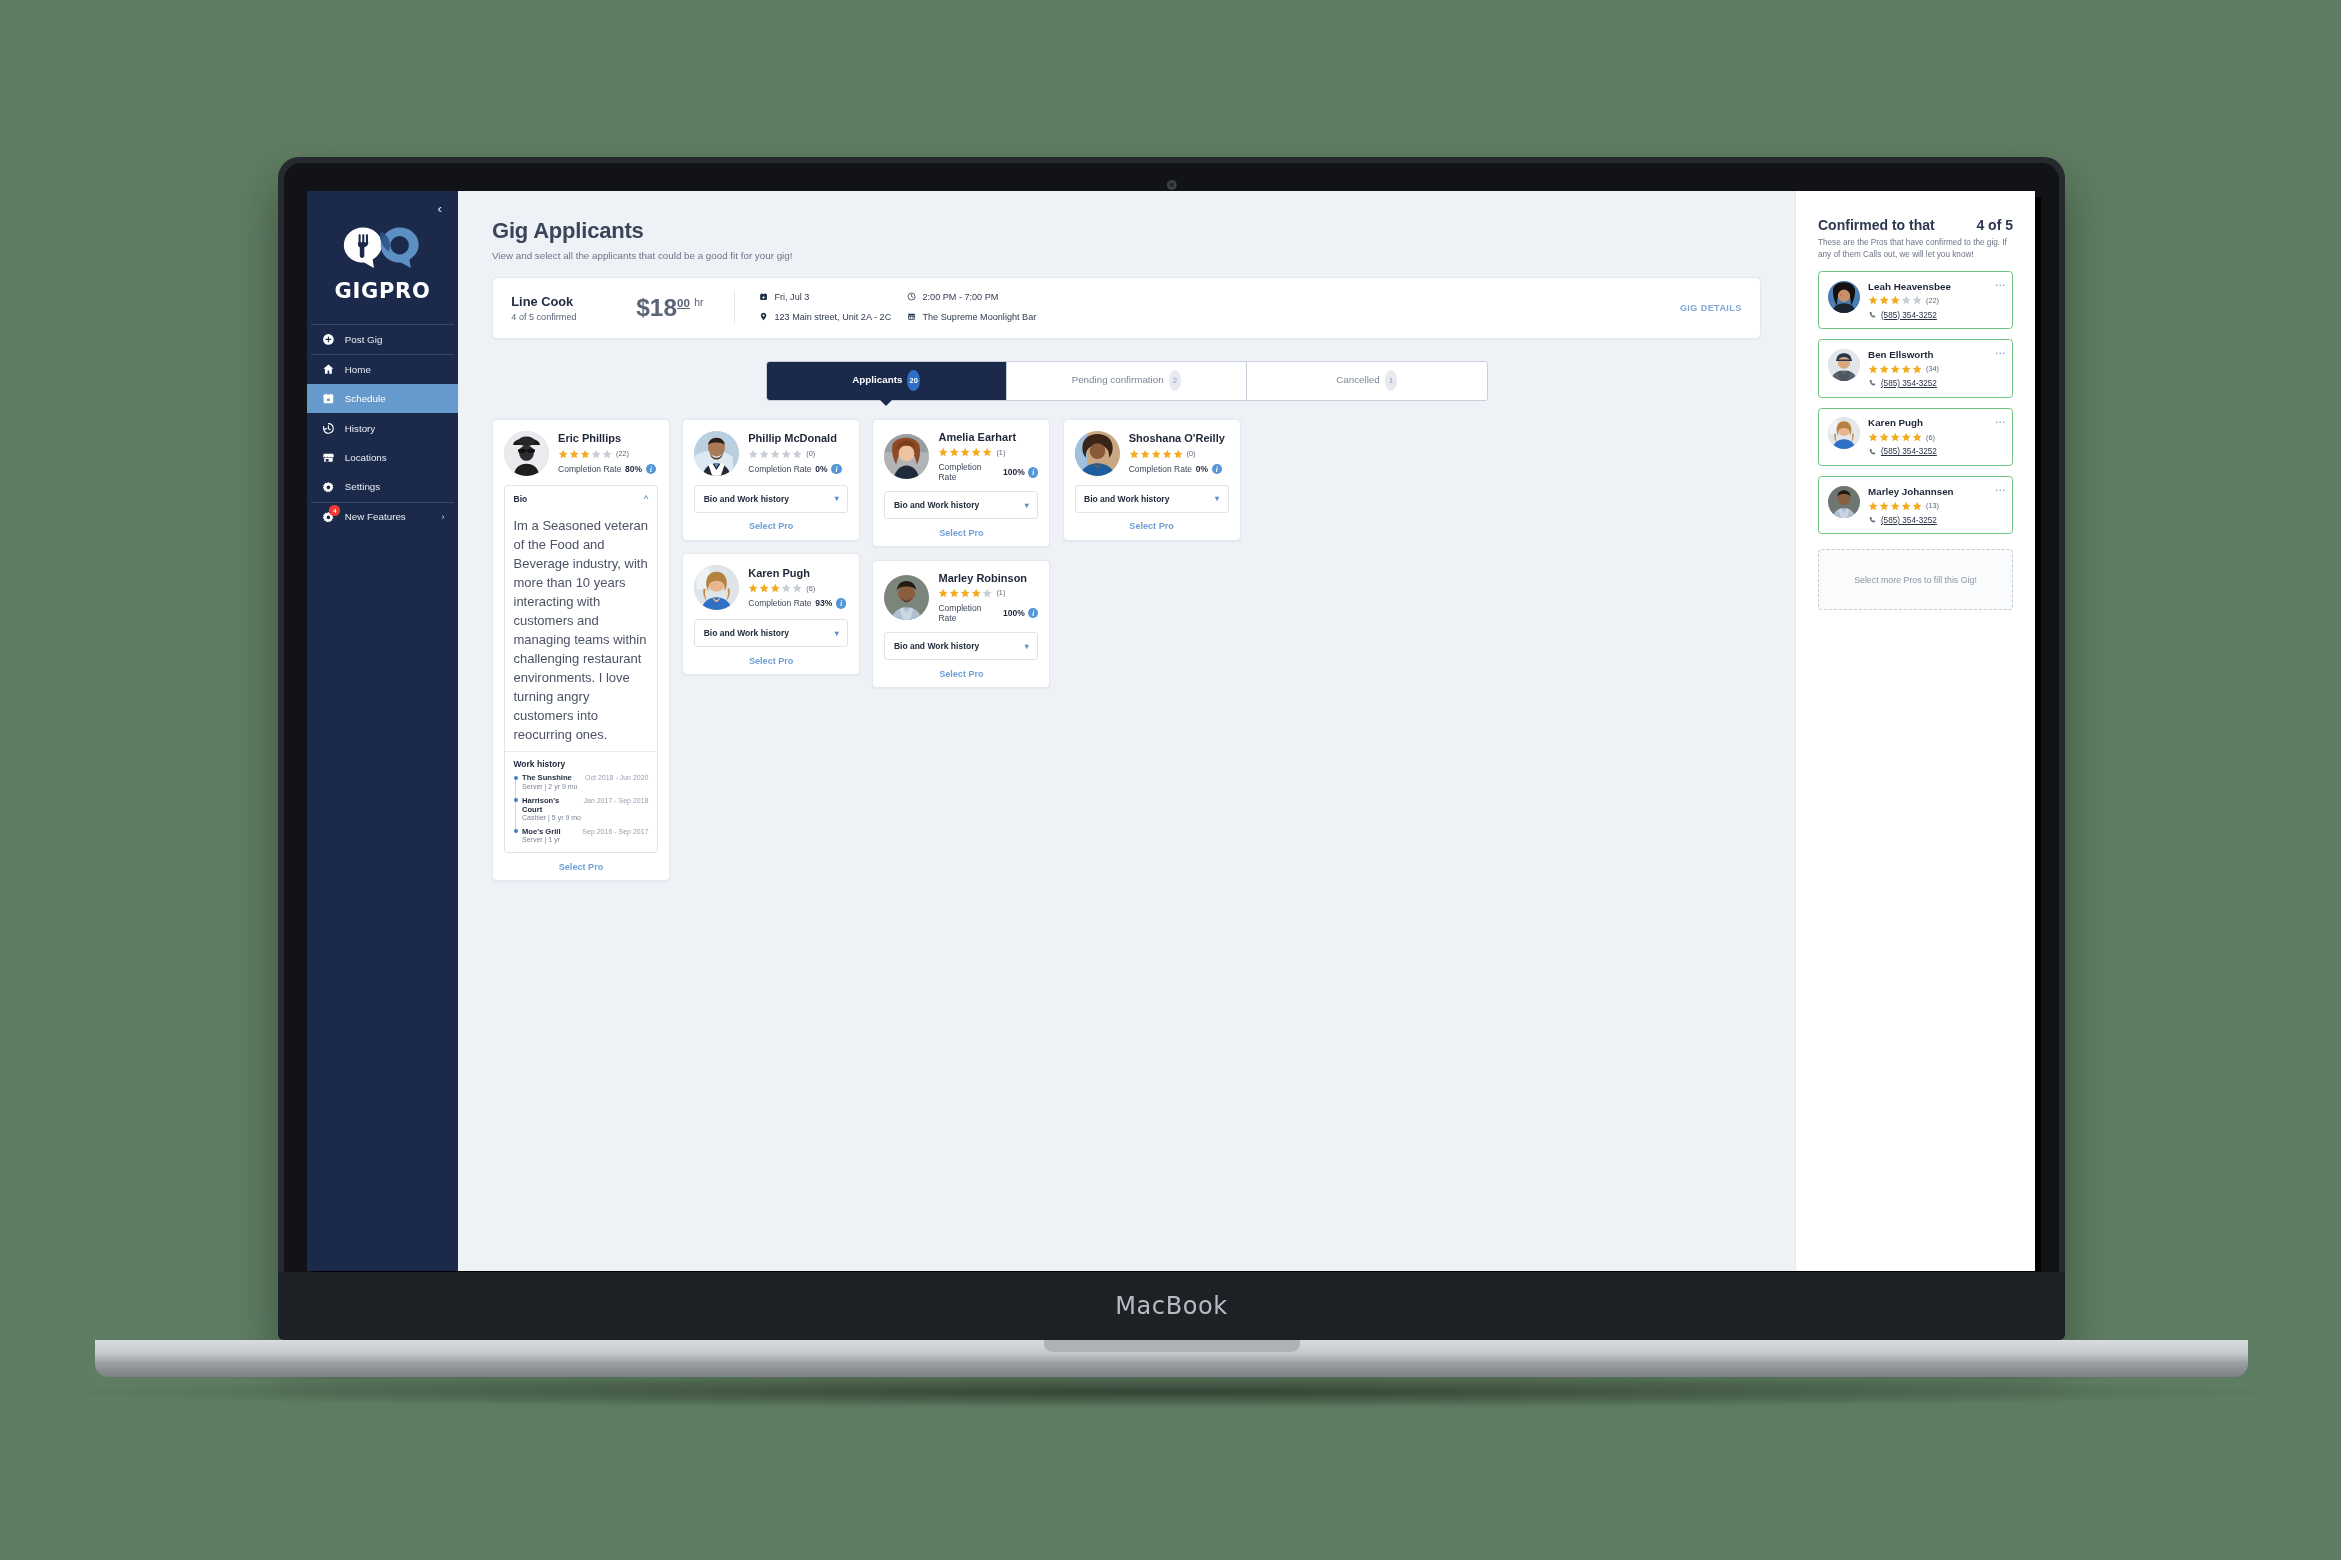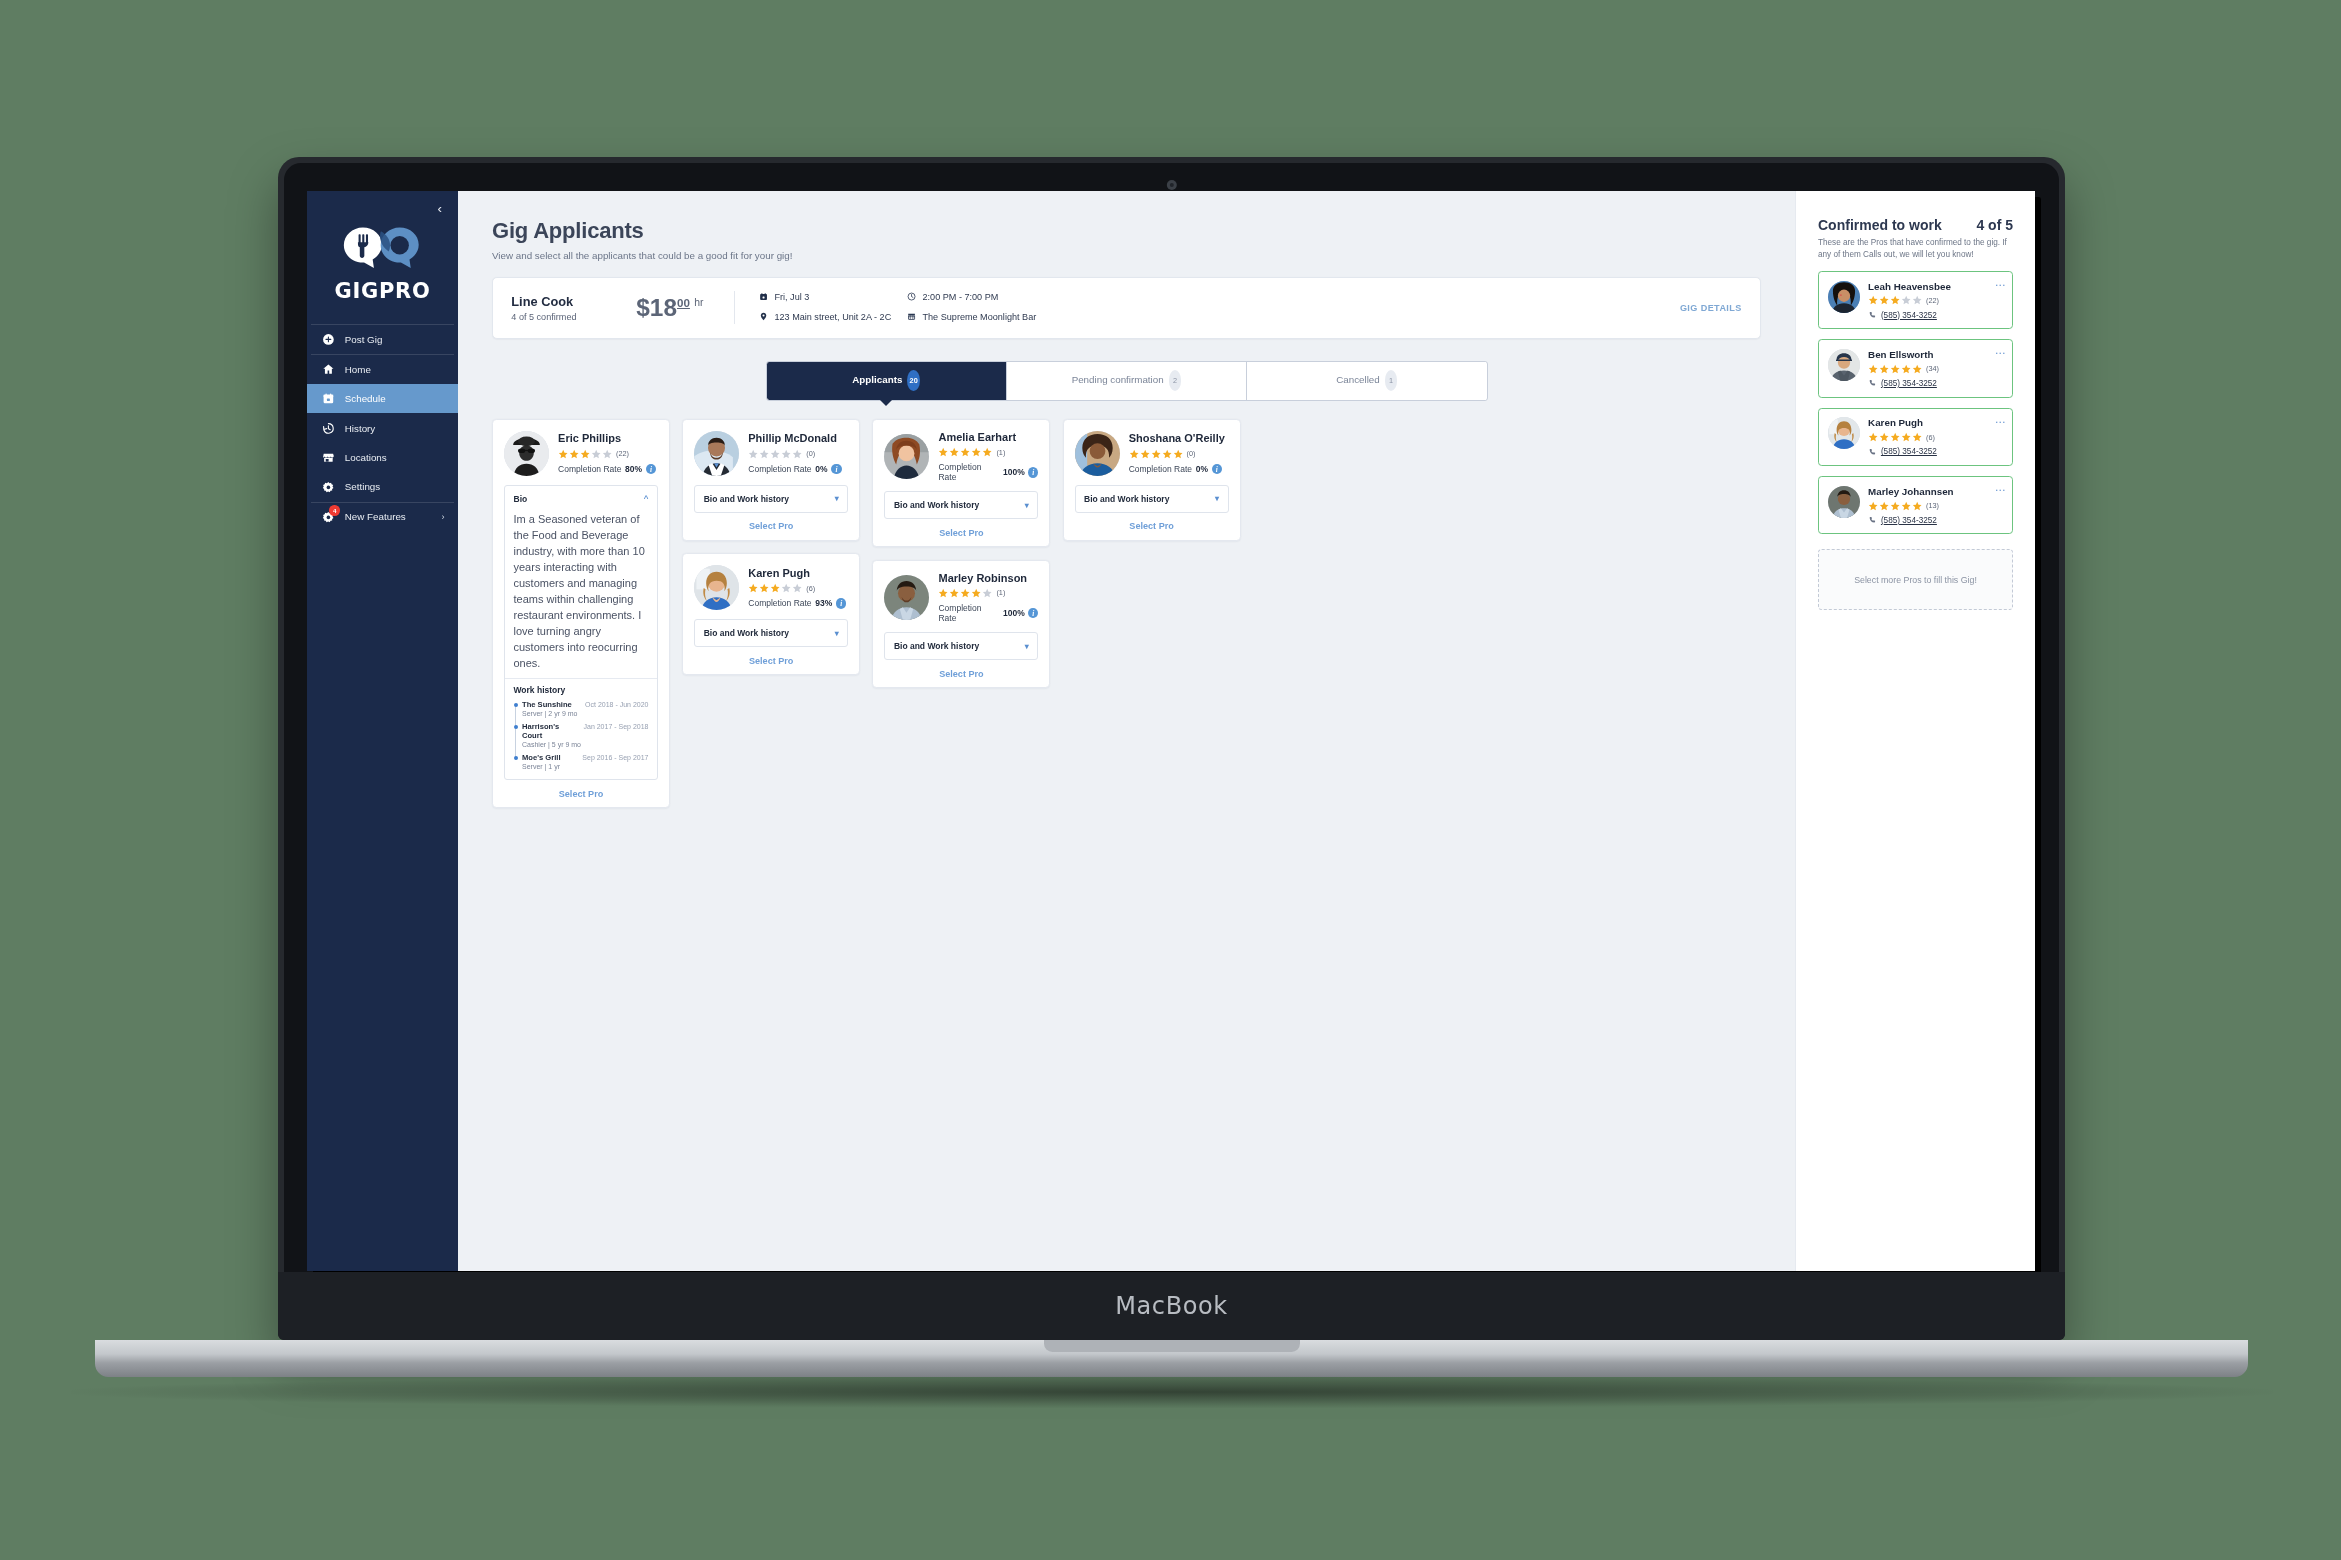--- a/index.html
+++ b/index.html
@@ -443,24 +443,24 @@
   .acc-open-inner { padding: 8px 8.5px 6.1px 8.5px; }
   .acc-title {
     font-size: 8.5px;
     font-weight: 700;
     color: #232c3d;
     display: flex;
     justify-content: space-between;
     align-items: center;
   }
   .bio-text {
-    font-size: 11px;
+    font-size: 13px;
     color: #4a5264;
     line-height: 1.46;
-    margin-top: 7px;
+    margin-top: 13px;
   }
   .acc-sep { height: 0.6px; background: #e6eaf1; margin: 0; }
   .wh-wrap { padding: 7.3px 8.5px 3.7px 8.5px; }
   .wh-list {
     margin-top: 4.9px;
     position: relative;
     padding-left: 8.5px;
   }
   .wh-line {
     position: absolute;
@@ -1107,21 +1107,21 @@
               <div class="select-pro">Select Pro</div>
             </div>
           </div>
 
         </div>
       </div>
     </div>
 
     <div class="rightpanel">
       <div class="rp-head">
-        <div class="rp-title">Confirmed to work</div>
+        <div class="rp-title">Confirmed to that</div>
         <div class="rp-count">4 of 5</div>
       </div>
       <div class="rp-sub">These are the Pros that have confirmed to the gig. If any of them Calls out, we will let you know!</div>
 
       <div class="conf-card">
         <div class="conf-avatar">
           <svg viewBox="0 0 52 52">
               <rect width="52" height="52" fill="#4a7fb5"></rect>
               <path d="M8 16c0-9 8-14 18-14s18 5 18 14c0 12-4 20-7 24 1-16-4-22-11-22s-12 6-11 22c-3-4-7-12-7-24z" fill="#15100d"></path>
               <circle cx="26" cy="24" r="10" fill="#c98f66"></circle>

